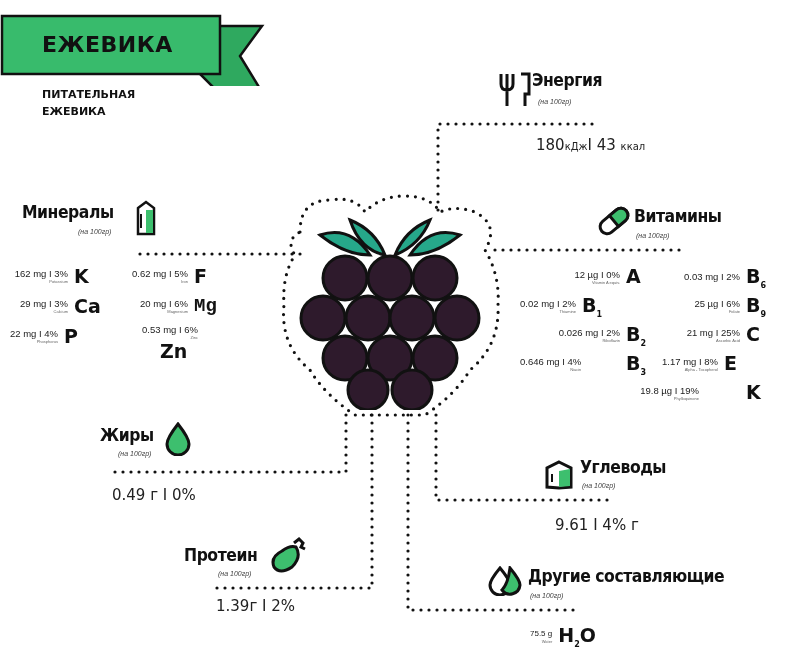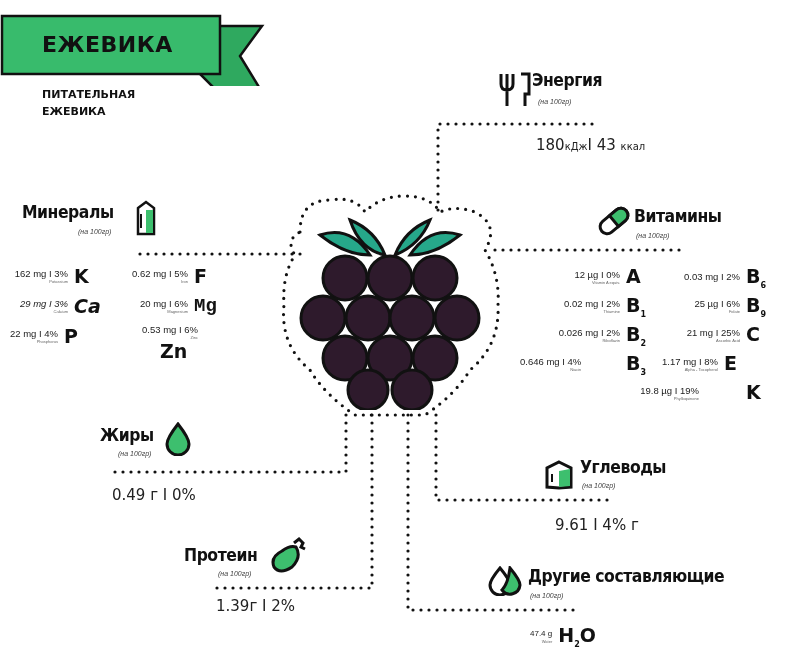--- a/index.html
+++ b/index.html
@@ -72,21 +72,21 @@
 <svg class="abs" width="22" height="36" style="left:135px;top:200px;">
   <polygon points="3,8 11,2 19,8 19,34 3,34" fill="#fff" stroke="#111" stroke-width="2.5"></polygon>
   <rect x="11" y="10" width="7" height="23" fill="#3dbf6e"></rect>
   <line x1="6" y1="14" x2="6" y2="28" stroke="#111" stroke-width="2"></line>
 </svg>
 
 <div class="row" style="left:0;top:265px;width:100px;justify-content:flex-end;">
   <div class="amt"><span>162 mg I 3%</span><span class="sub">Potassium</span></div>
   <span class="sym" style="width:26px;">K</span>
 </div>
-<div class="row" style="left:0;top:295px;width:100px;justify-content:flex-end;font-style:italic;">
+<div class="row" style="left:0;top:295px;width:100px;justify-content:flex-end;">
   <div class="amt"><span>29 mg I 3%</span><span class="sub">Calcium</span></div>
   <span class="sym" style="width:26px;">Ca</span>
 </div>
 <div class="row" style="left:0;top:325px;width:100px;justify-content:center;">
   <div class="amt"><span>22 mg I 4%</span><span class="sub">Phosphorus</span></div>
   <span class="sym" style="width:26px;">P</span>
 </div>
 <div class="row" style="left:120px;top:265px;width:100px;justify-content:flex-end;">
   <div class="amt"><span>0.62 mg I 5%</span><span class="sub">Iron</span></div>
   <span class="sym" style="width:26px;">F</span>
@@ -129,21 +129,21 @@
     <path d="M18 9 L27 9 A7 7 0 0 1 27 23 L18 23Z" fill="#3dbf6e" stroke="#111" stroke-width="3"></path>
   </g>
 </svg>
 <div class="abs sect" style="left:634px;top:206px;">Витамины</div>
 <div class="abs per" style="left:636px;top:232px;">(на 100гр)</div>
 
 <div class="row" style="left:520px;top:265px;width:130px;justify-content:flex-end;">
   <div class="amt"><span>12 µg I 0%</span><span class="sub">Vitamin A equiv.</span></div>
   <span class="sym" style="width:24px;"><span>A</span><sub></sub></span>
 </div>
-<div class="row" style="left:520px;top:294px;width:130px;justify-content:flex-end;">
+<div class="row" style="left:520px;top:294px;width:130px;justify-content:flex-start;">
   <div class="amt"><span>0.02 mg I 2%</span><span class="sub">Thiamine</span></div>
   <span class="sym" style="width:24px;"><span>B</span><sub>1</sub></span>
 </div>
 <div class="row" style="left:520px;top:323px;width:130px;justify-content:flex-end;">
   <div class="amt"><span>0.026 mg I 2%</span><span class="sub">Riboflavin</span></div>
   <span class="sym" style="width:24px;"><span>B</span><sub>2</sub></span>
 </div>
 <div class="row" style="left:520px;top:352px;width:130px;justify-content:space-between;">
   <div class="amt"><span>0.646 mg I 4%</span><span class="sub">Niacin</span></div>
   <span class="sym" style="width:24px;"><span>B</span><sub>3</sub></span>
@@ -194,15 +194,15 @@
 </svg>
 <div class="abs val" style="left:216px;top:597px;">1.39г  I 2%</div>
 
 <svg class="abs" width="34" height="30" style="left:488px;top:566px;">
   <path d="M12 2 Q22 14 22 19 A10 10 0 0 1 2 19 Q2 14 12 2Z" fill="#fff" stroke="#111" stroke-width="3"></path>
   <path d="M22 2 Q32 14 32 19 A10 10 0 0 1 14 24 Q20 18 22 2Z" fill="#3dbf6e" stroke="#111" stroke-width="3"></path>
 </svg>
 <div class="abs sect" style="left:528px;top:566px;">Другие составляющие</div>
 <div class="abs per" style="left:530px;top:592px;">(на 100гр)</div>
 <div class="row" style="left:530px;top:624px;">
-  <div class="amt" style="font-size:8px;"><span>47.4 g</span><span class="sub">Water</span></div>
+  <div class="amt" style="font-size:8px;"><span>75.5 g</span><span class="sub">Water</span></div>
   <span class="sym"><span>H</span><sub>2</sub><span>O</span></span>
 </div>
 
 </body></html>

